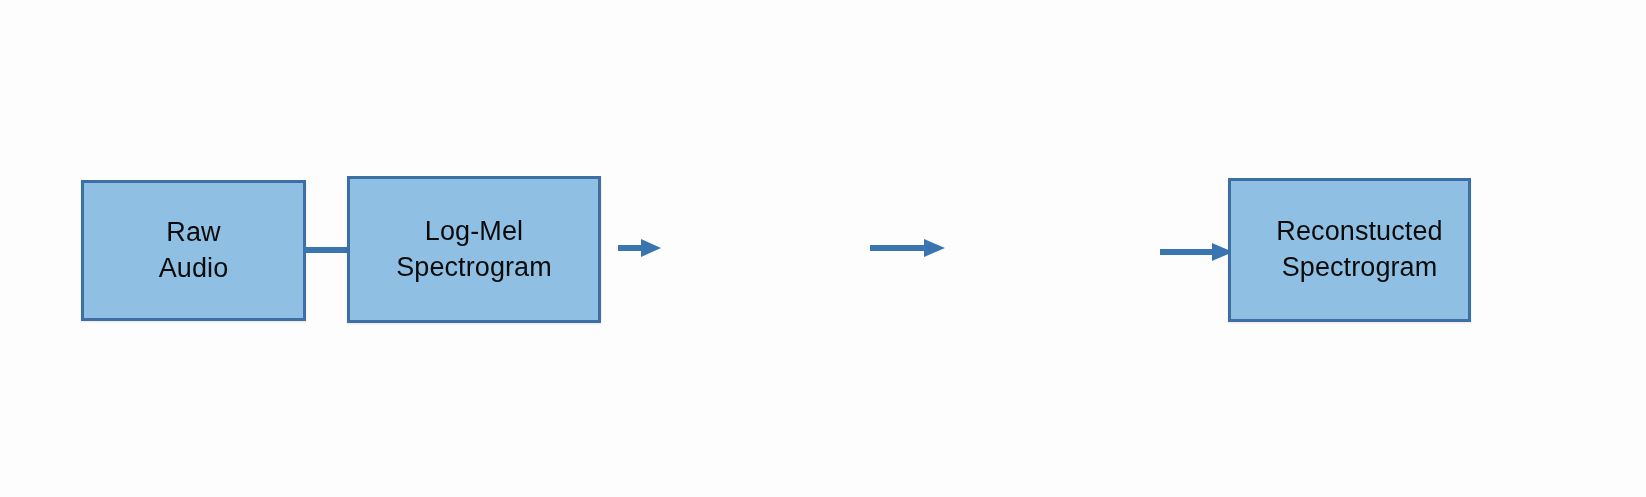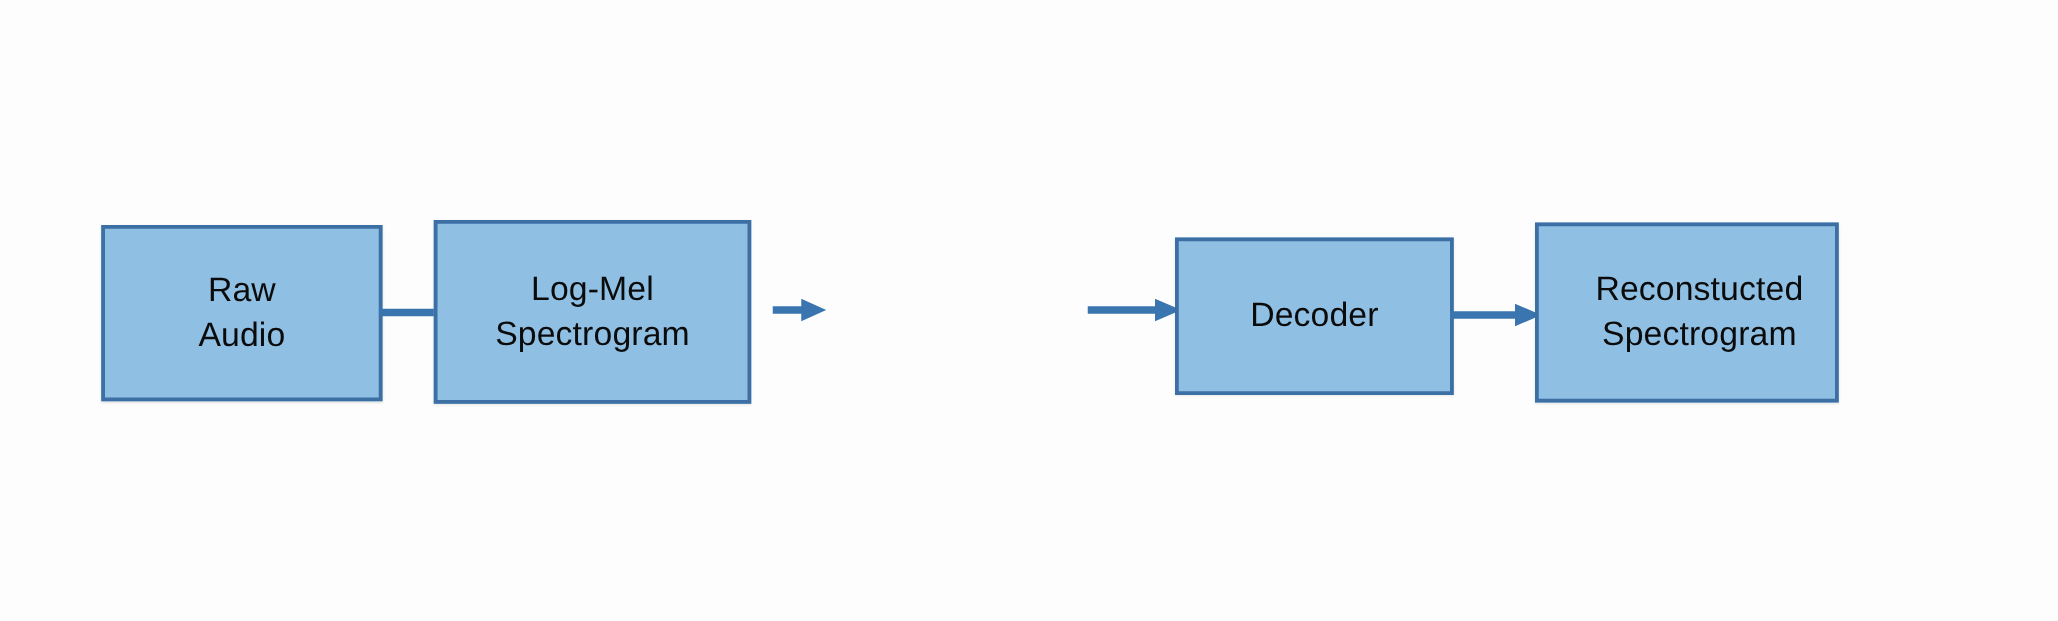--- a/index.html
+++ b/index.html
@@ -92,23 +92,20 @@
       </svg>
     </div>
 
 
     <div class="arrow arrow-3">
       <svg width="76" height="24" viewBox="0 0 76 24" xmlns="http://www.w3.org/2000/svg">
         <path d="M0 9 H54 V3 L75 12 L54 21 V15 H0 Z" fill="#3a75b0"></path>
       </svg>
     </div>
 
-    <div class="node node-decoder">
-      <span class="label">Decoder</span>
-    </div>
 
     <div class="arrow arrow-4">
       <svg width="74" height="24" viewBox="0 0 74 24" xmlns="http://www.w3.org/2000/svg">
         <path d="M0 9 H52 V3 L73 12 L52 21 V15 H0 Z" fill="#3a75b0"></path>
       </svg>
     </div>
 
     <div class="node node-reconstucted">
       <span class="label">Reconstucted
 Spectrogram</span>

